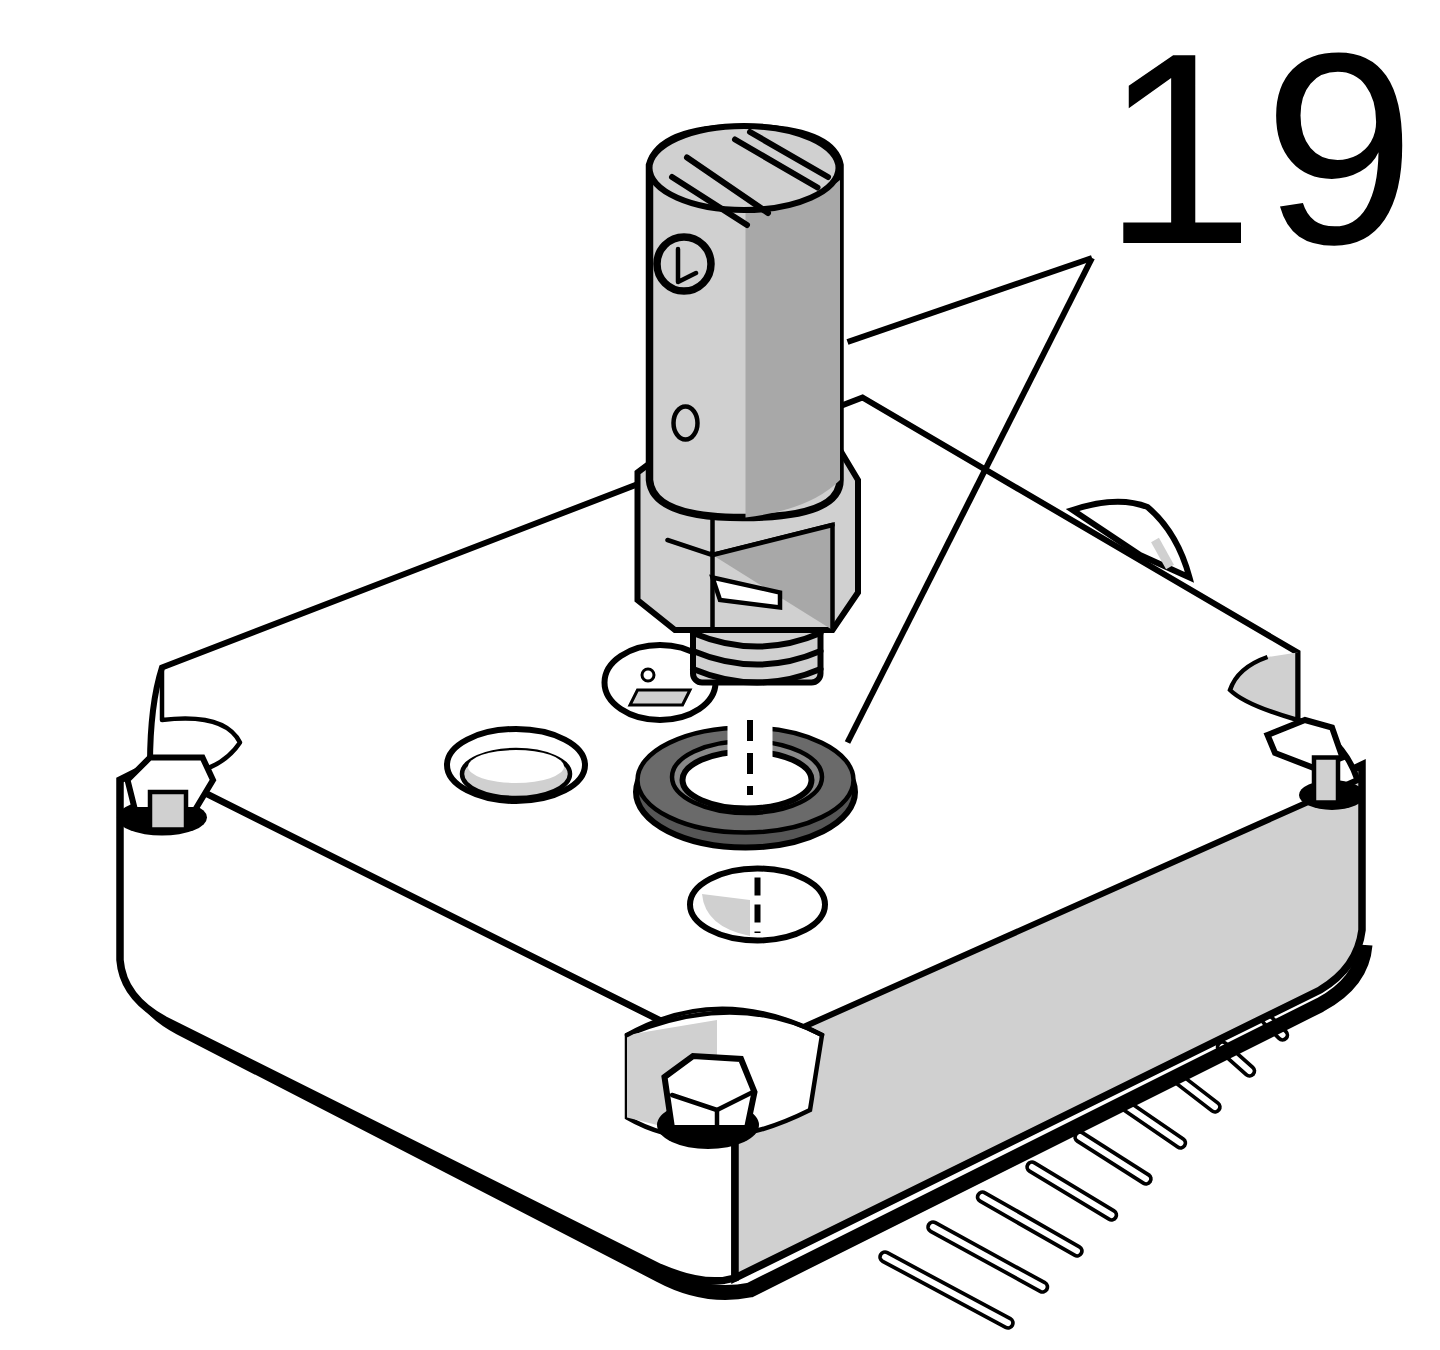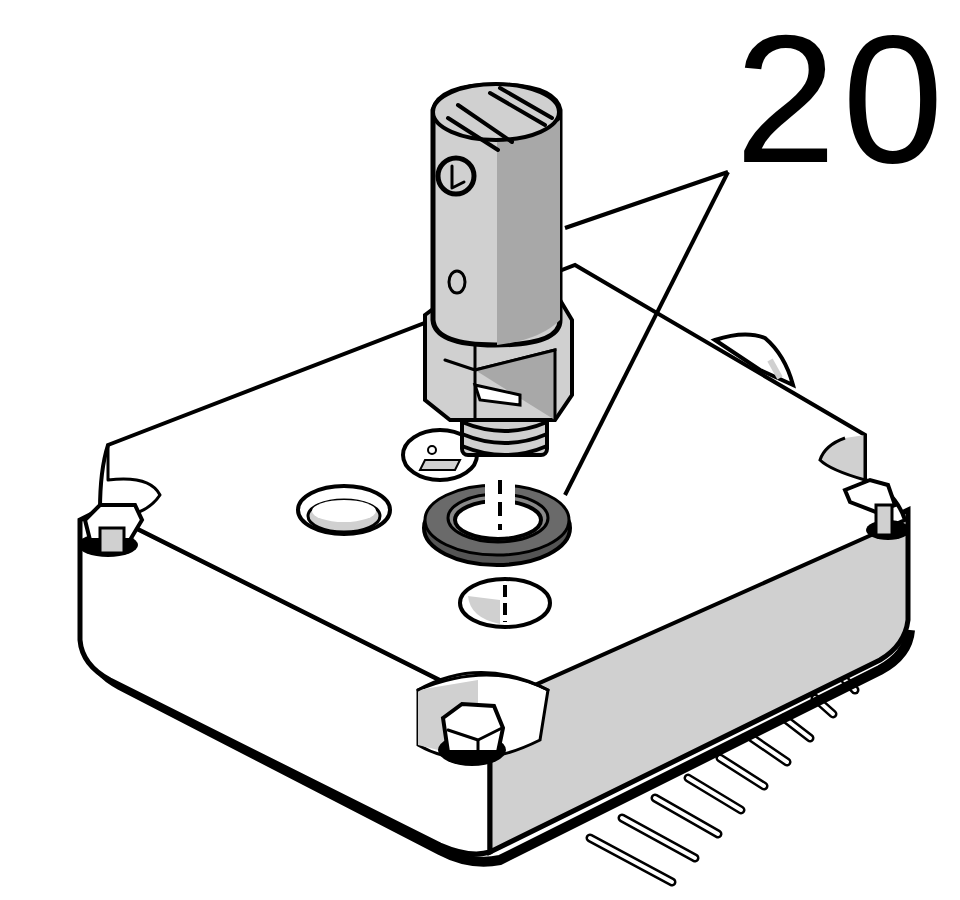--- a/index.html
+++ b/index.html
@@ -8,21 +8,21 @@
   .callout-number {
     position: absolute; left: 735px; top: 8px;
     font-family: "Liberation Sans", sans-serif;
     font-size: 182px; line-height: 1; color: #000000; letter-spacing: 6px;
   }
   svg .k { stroke: #000; fill: none; stroke-linejoin: round; stroke-linecap: round; }
 </style>
 </head>
 <body>
 
-<div class="callout-number">20</div>
+<div class="callout-number">19</div>
 
 <svg id="diagram" viewBox="0 0 960 900" xmlns="http://www.w3.org/2000/svg">
 
   <g>
     <g stroke="#000" stroke-width="9" stroke-linecap="round">
       <line x1="590" y1="838" x2="672" y2="882"></line>
       <line x1="622" y1="818" x2="695" y2="858"></line>
       <line x1="655" y1="798" x2="718" y2="834"></line>
       <line x1="688" y1="778" x2="741" y2="810"></line>
       <line x1="720" y1="758" x2="764" y2="786"></line>

